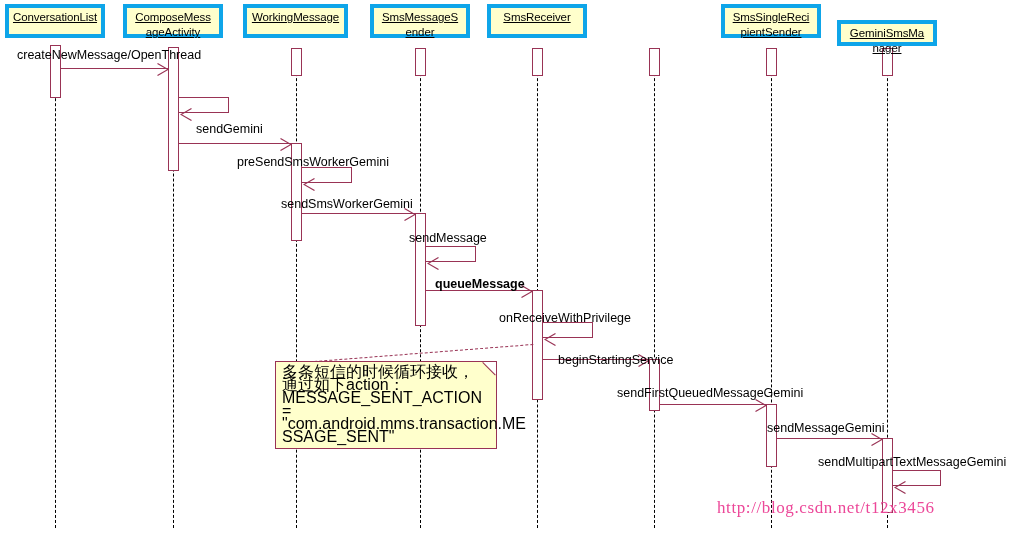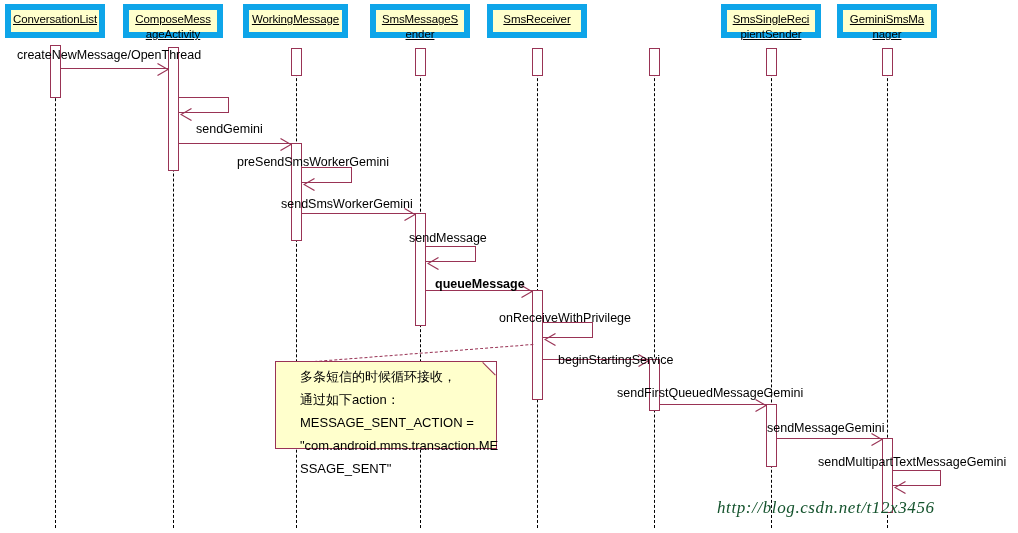--- a/index.html
+++ b/index.html
@@ -14,21 +14,21 @@
     position: relative;
     width: 1018px;
     height: 533px;
     background: #ffffff;
     overflow: hidden;
   }
   .lifeline-head {
     position: absolute;
     box-sizing: border-box;
     background: #ffffcc;
-    border: 6px solid #0ea5e9;
+    border: 4px solid #0ea5e9;
     text-align: center;
     font-size: 11.5px;
     line-height: 15px;
     color: #000000;
     padding-top: 2px;
     letter-spacing: -0.1px;
   }
   .lifeline-head span {
     text-decoration: underline;
     white-space: pre-line;
@@ -62,24 +62,24 @@
     box-sizing: border-box;
     border: 1px solid #993355;
     border-left: none;
     background: transparent;
   }
   .note {
     position: absolute;
     box-sizing: border-box;
     background: #ffffcc;
     border: 1px solid #993355;
-    font-size: 13px;
-    line-height: 23px;
+    font-size: 16px;
+    line-height: 13px;
     color: #000000;
-    padding: 3px 5px 3px 24px;
+    padding: 3px 5px 3px 6px;
     white-space: pre-line;
   }
   .note-fold {
     position: absolute;
     width: 0;
     height: 0;
     border-left: 13px solid transparent;
     border-top: 13px solid #ffffff;
   }
   .note-fold-line {
@@ -91,24 +91,23 @@
   .note-connector {
     position: absolute;
     height: 0;
     border-top: 1px dashed #993355;
     transform-origin: 0 0;
   }
   .watermark {
     position: absolute;
     font-family: "Liberation Serif", "DejaVu Serif", serif;
     font-size: 17px;
-    color: #14532d;
+    color: #ec4899;
     white-space: nowrap;
     letter-spacing: 0.6px;
-    font-style: italic;
   }
 </style>
 </head>
 <body>
 
 <div id="diagram">
     <div class="lifeline-dash" style="left: 55px; top: 48px; height: 480px;"></div>
     <div class="lifeline-dash" style="left: 173px; top: 48px; height: 480px;"></div>
     <div class="lifeline-dash" style="left: 296px; top: 48px; height: 480px;"></div>
     <div class="lifeline-dash" style="left: 420px; top: 48px; height: 480px;"></div>
@@ -199,16 +198,16 @@
     <div class="note-fold-line" style="left: 483px; top: 362px; width: 18.3848px; transform: rotate(45deg);"></div>
     <div class="lifeline-head" style="left: 5px; top: 4px; width: 100px; height: 34px;"><span>ConversationList</span></div>
     <div class="lifeline-head" style="left: 123px; top: 4px; width: 100px; height: 34px;"><span>ComposeMess
 ageActivity</span></div>
     <div class="lifeline-head" style="left: 243px; top: 4px; width: 105px; height: 34px;"><span>WorkingMessage</span></div>
     <div class="lifeline-head" style="left: 370px; top: 4px; width: 100px; height: 34px;"><span>SmsMessageS
 ender</span></div>
     <div class="lifeline-head" style="left: 487px; top: 4px; width: 100px; height: 34px;"><span>SmsReceiver</span></div>
     <div class="lifeline-head" style="left: 721px; top: 4px; width: 100px; height: 34px;"><span>SmsSingleReci
 pientSender</span></div>
-    <div class="lifeline-head" style="left: 837px; top: 4px; width: 100px; height: 34px;"><span>GeminiSmsMa
+    <div class="lifeline-head" style="left: 837px; top: 20px; width: 100px; height: 26px;"><span>GeminiSmsMa
 nager</span></div>
     <div class="watermark" style="left: 717px; top: 498px;">http://blog.csdn.net/t12x3456</div>
   </div>
 
 </body></html>

